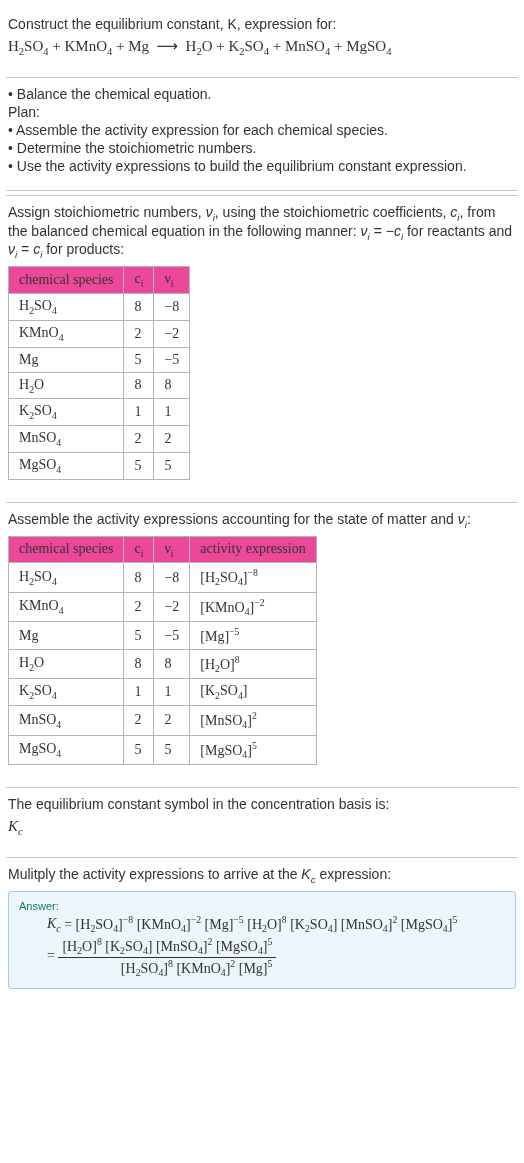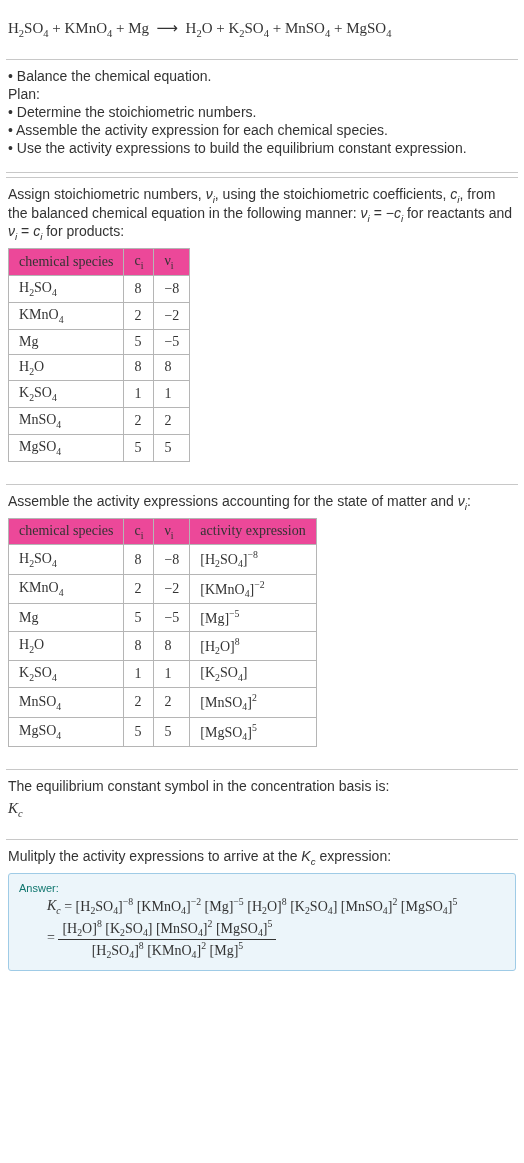--- a/index.html
+++ b/index.html
@@ -64,47 +64,48 @@
     margin-bottom: 2px;
   }
   .answer-box .ans {
     font-family: "Cambria Math", "Times New Roman", serif;
     font-size: 14px;
     padding-left: 28px;
   }
   .frac {
     display: inline-block;
     vertical-align: middle;
-    text-align: center;
+    text-align: right;
   }
   .frac .num {
     display: block;
     border-bottom: 1px solid #333;
     padding: 0 4px;
   }
   .frac .den {
     display: block;
     padding: 0 4px;
   }
 </style>
 </head>
 <body>
 
 <div class="page">
 
   <div class="section">
+    <p>Construct the equilibrium constant, K, expression for:</p>
     <p class="eq">H<sub>2</sub>SO<sub>4</sub> + KMnO<sub>4</sub> + Mg &nbsp;⟶&nbsp; H<sub>2</sub>O + K<sub>2</sub>SO<sub>4</sub> + MnSO<sub>4</sub> + MgSO<sub>4</sub></p>
   </div>
   <hr class="sep">
 
   <div class="section plan">
     <p>• Balance the chemical equation.</p>
     <p>Plan:</p>
+    <p>• Assemble the activity expression for each chemical species.</p>
     <p>• Determine the stoichiometric numbers.</p>
-    <p>• Assemble the activity expression for each chemical species.</p>
     <p>• Use the activity expressions to build the equilibrium constant expression.</p>
   </div>
   <hr class="sep">
 
   <hr class="sep">
 
   <div class="section">
     <p>Assign stoichiometric numbers, <span class="it">ν<sub>i</sub></span>, using the stoichiometric coefficients, <span class="it">c<sub>i</sub></span>, from the balanced chemical equation in the following manner: <span class="it">ν<sub>i</sub></span> = −<span class="it">c<sub>i</sub></span> for reactants and <span class="it">ν<sub>i</sub></span> = <span class="it">c<sub>i</sub></span> for products:</p>
     <table class="tbl">
       <thead>

